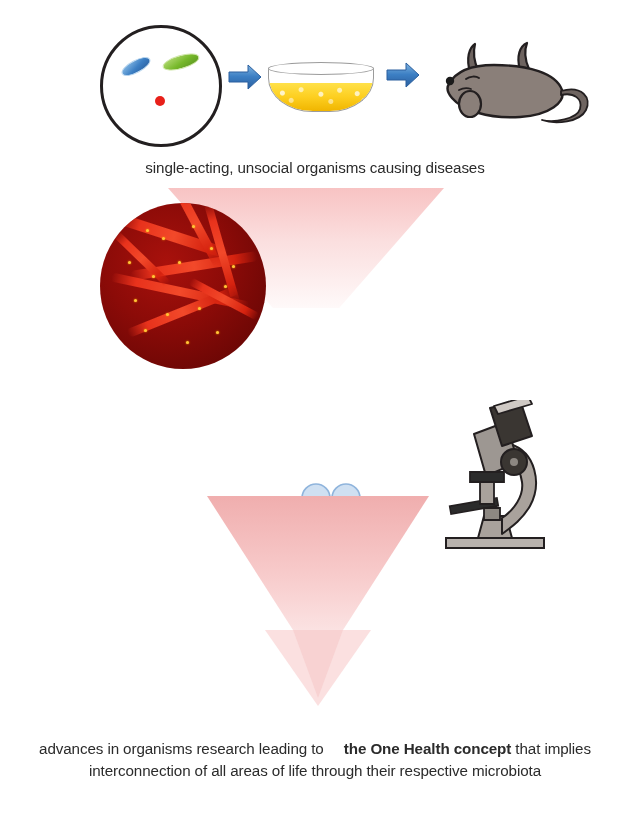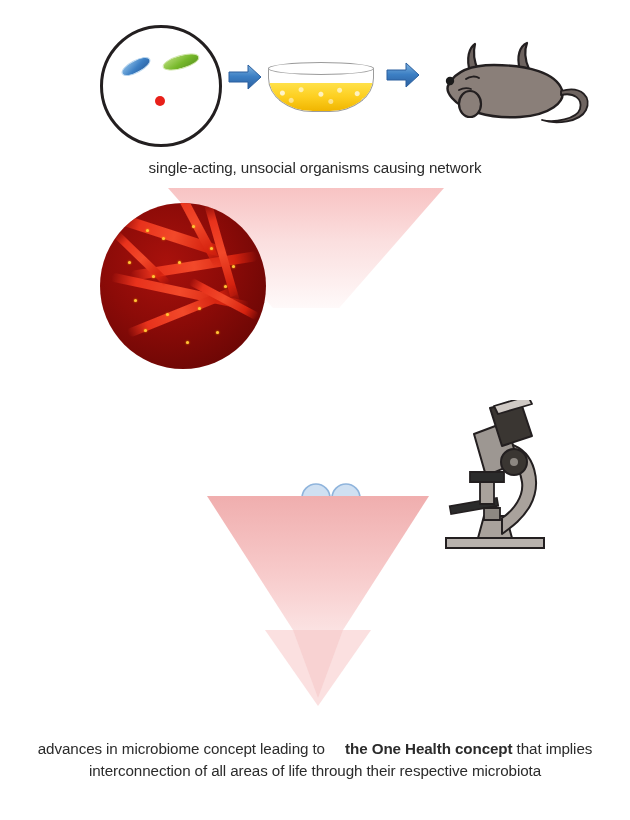--- a/index.html
+++ b/index.html
@@ -214,21 +214,21 @@
 
       <path d="M34 51 C38 48 44 48 47 50" fill="none" stroke="#231f20" stroke-width="2" stroke-linecap="round"></path>
 
       <path d="M27 62 C31 60 36 60 39 61" fill="none" stroke="#231f20" stroke-width="1.8" stroke-linecap="round"></path>
 
       <ellipse cx="38" cy="76" rx="11" ry="13" fill="#8a7f79" stroke="#231f20" stroke-width="2.2"></ellipse>
 
       <path d="M129 63 C150 57 160 70 154 82 C148 94 124 97 110 92 C122 95 145 91 148 81 C151 71 142 64 129 67 Z" fill="#6e6460" stroke="#231f20" stroke-width="1.8" stroke-linejoin="round"></path>
     </svg>
 
-    <div class="caption" style="top:157px;">single-acting, unsocial organisms causing network</div>
+    <div class="caption" style="top:157px;">single-acting, unsocial organisms causing diseases</div>
   </div>
 
   <div class="panel" id="panel-two">
 
     <div class="pink-fan-two"></div>
 
     <div class="micrograph">
       <div class="micro-strand" style="left:18px; top:28px; width:112px; height:11px; transform:rotate(18deg);"></div>
       <div class="micro-strand" style="left:30px; top:58px; width:128px; height:10px; transform:rotate(-9deg);"></div>
       <div class="micro-strand" style="left:10px; top:84px; width:140px; height:9px; transform:rotate(12deg);"></div>
@@ -297,17 +297,17 @@
           <stop offset="55%" stop-color="#f7c9c9"></stop>
           <stop offset="100%" stop-color="#fbe2e2"></stop>
         </linearGradient>
       </defs>
       <path d="M4 6 H226 L140 140 H90 Z" fill="url(#fgr)"></path>
       <path d="M62 140 H168 L115 216 Z" fill="#fbe0e0"></path>
       <path d="M90 140 H140 L115 208 Z" fill="#f8d2d2"></path>
     </svg>
 
     <div class="caption" style="top:268px;">
-      <span>advances in microbiome concept leading to </span><b>the One Health concept</b><span> that implies interconnection of all areas of  life through their respective microbiota</span>
+      <span>advances in organisms research leading to </span><b>the One Health concept</b><span> that implies interconnection of all areas of  life through their respective microbiota</span>
     </div>
   </div>
 
 </div>
 
 </body></html>

